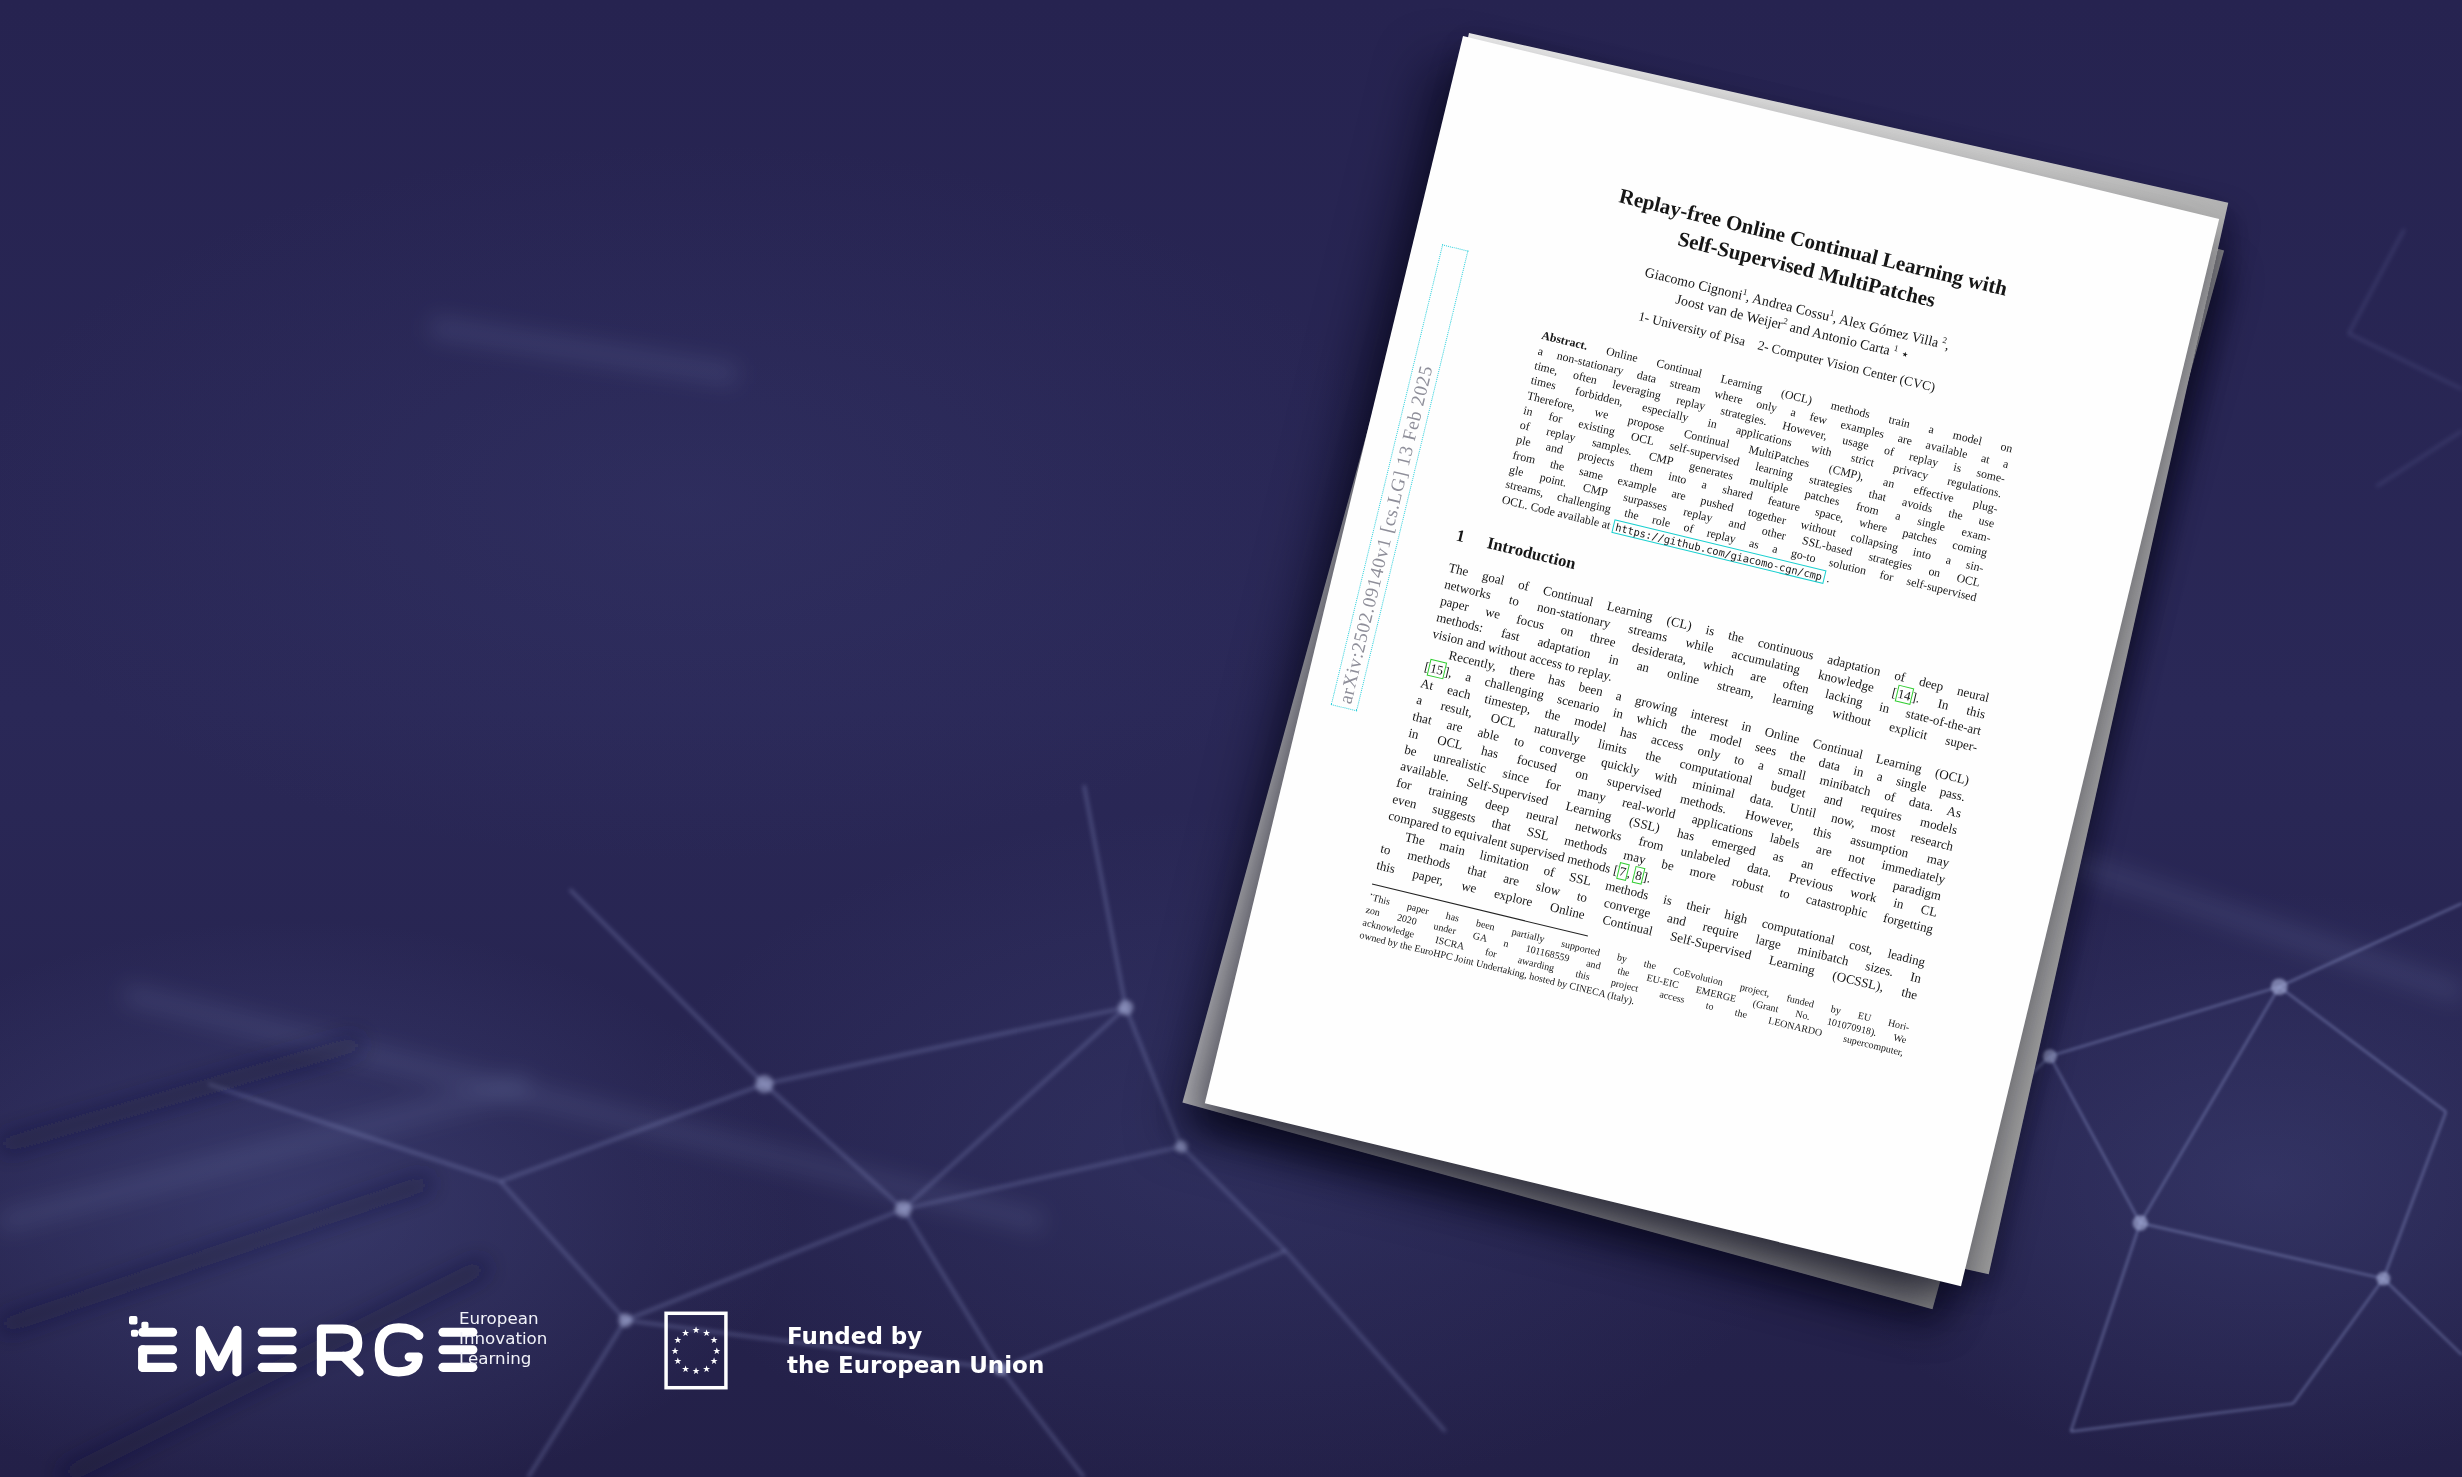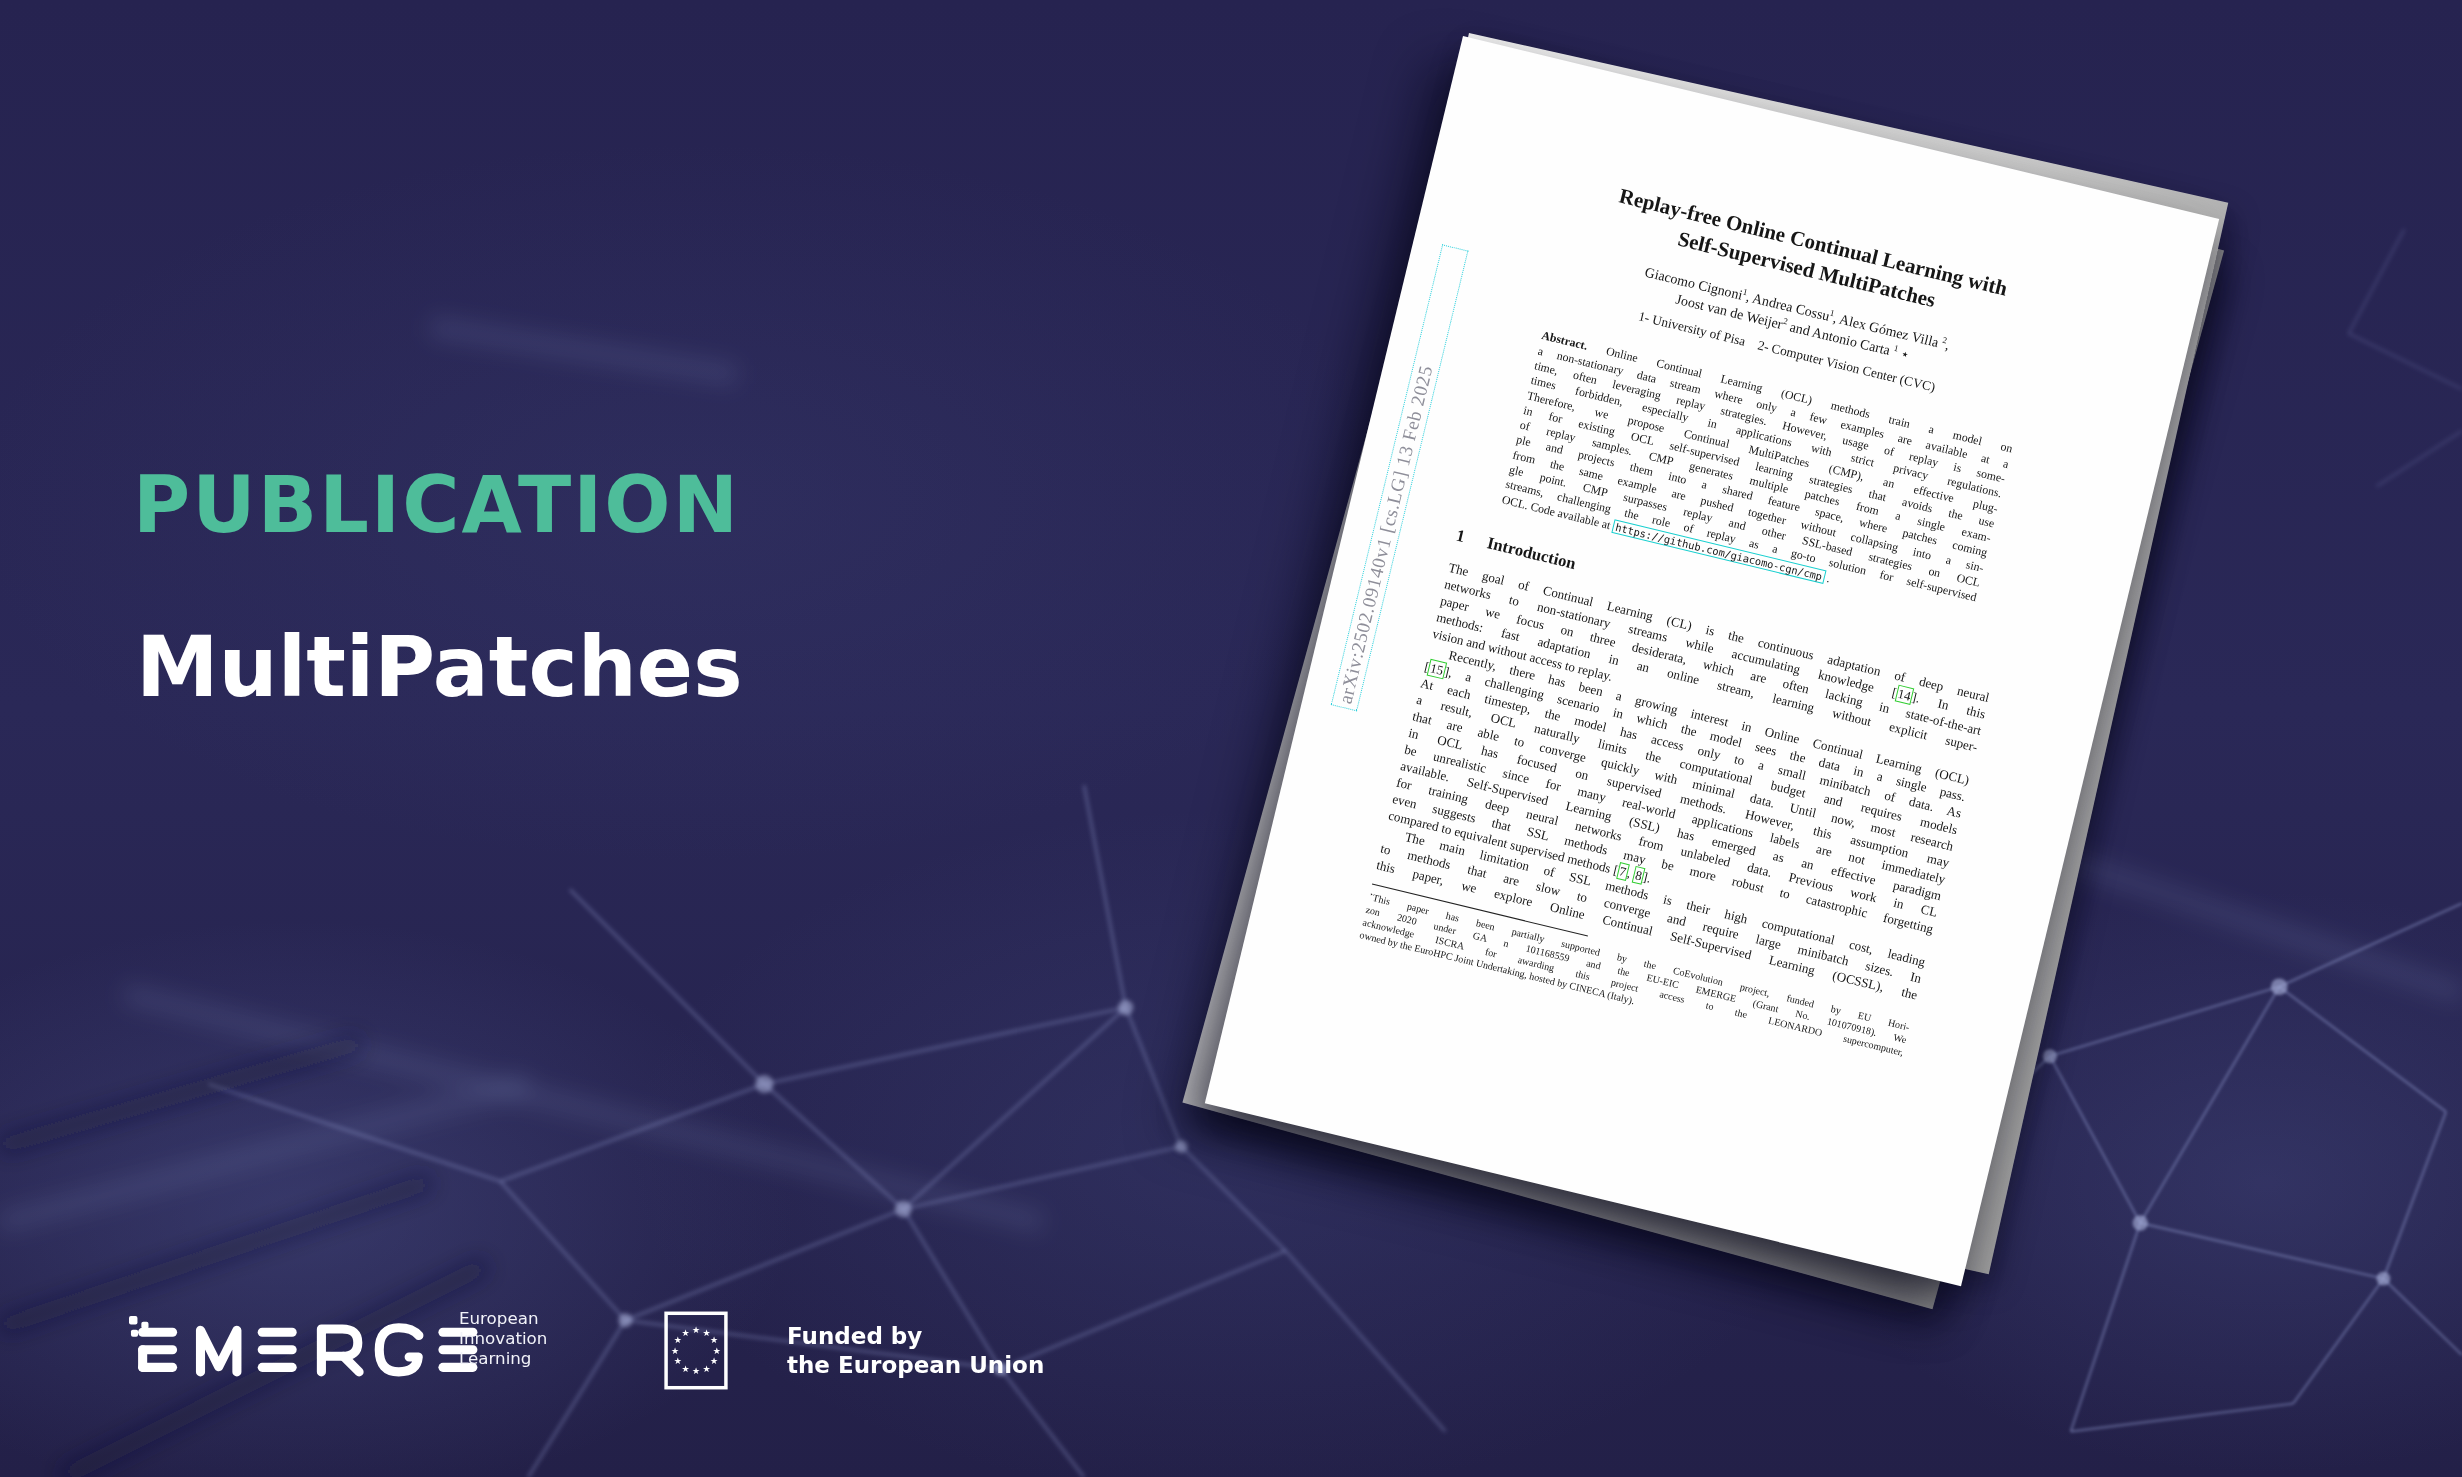--- a/index.html
+++ b/index.html
@@ -139,23 +139,21 @@
       <line x1="3380" y1="480" x2="3460" y2="330"></line>
     </g>
 
     <g stroke="#191838" stroke-opacity="0.45" stroke-width="26" filter="url(#b3)">
       <line x1="0" y1="1650" x2="520" y2="1500"></line>
         <line x1="0" y1="1910" x2="620" y2="1700"></line>
       <line x1="90" y1="2126" x2="700" y2="1820"></line>
     </g>
   </svg>
 
-  <div class="eyebrow" style="color: rgb(78, 189, 154);">PUBLICATION</div>
   <div class="headline" style="color: rgb(255, 255, 255);">
-      <div class="ln">MultiPatches</div>
     </div>
 
   <div class="paper-anchor">
     <div class="sheet back"></div>
     <div class="sheet mid"></div>
     <div class="sheet main">
       <div class="page-inner">
         <div class="arxiv">arXiv:2502.09140v1  [cs.LG]  13 Feb 2025</div>
         <div class="content">
           <div class="p-title">

